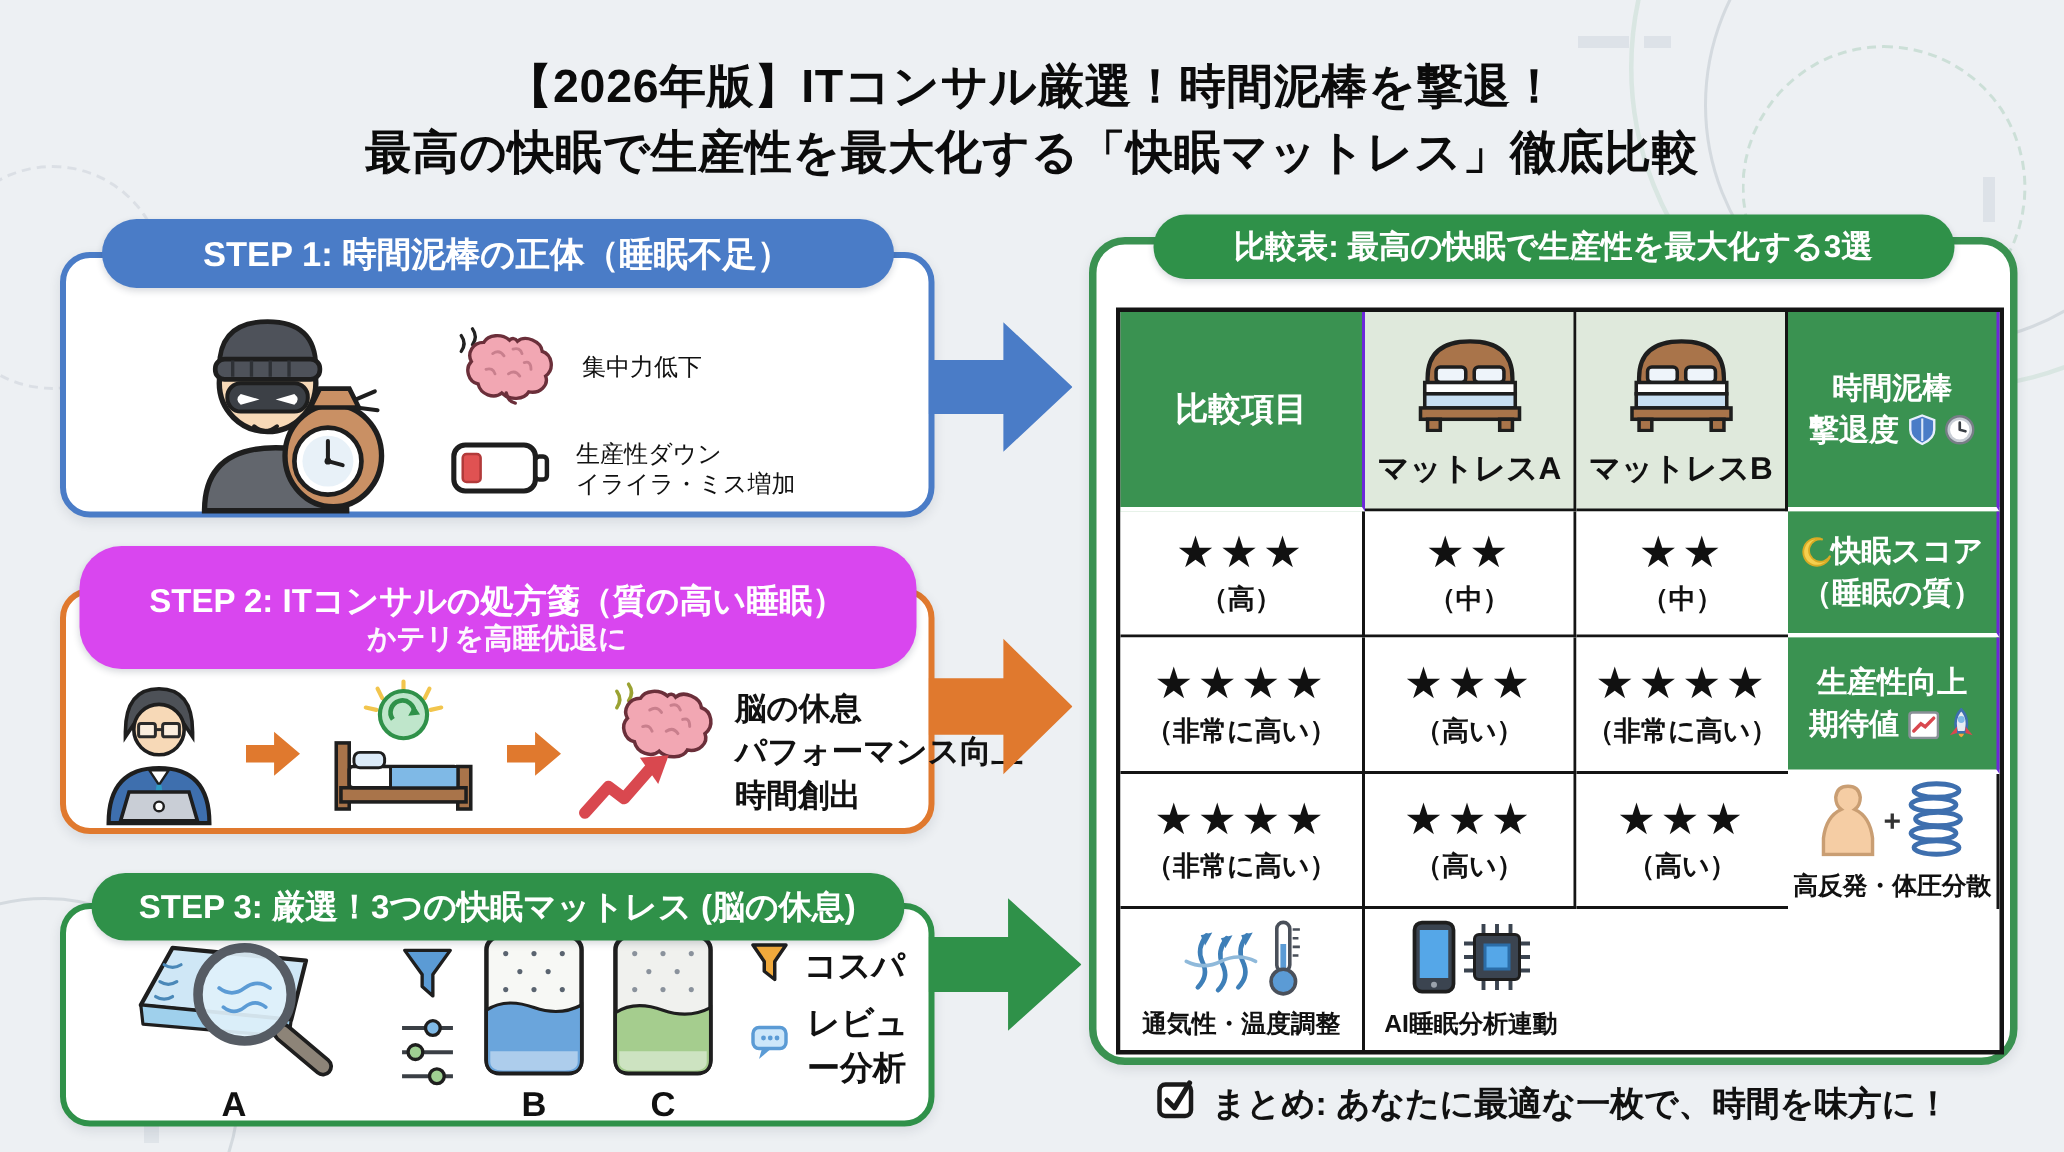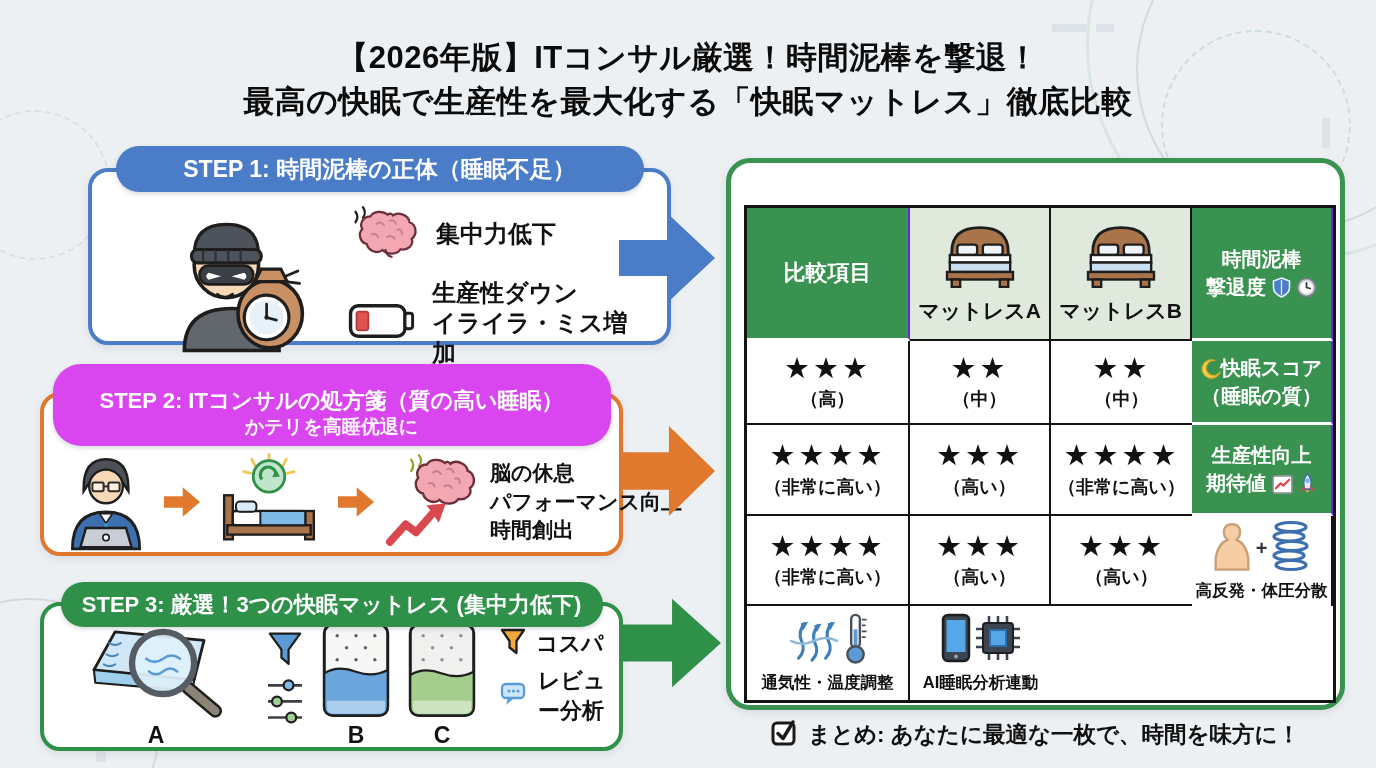--- a/index.html
+++ b/index.html
@@ -28,33 +28,33 @@
   
   .step {
     position:absolute; left:40px; width:583px; background:#fff;
     border-radius:20px; box-shadow:0 3px 8px rgba(30,40,60,.10);
   }
   .step-head {
     position:absolute; left:50%; transform:translateX(-50%);
     color:#fff; font-weight:800; text-align:center; border-radius:28px;
     box-shadow:0 2px 5px rgba(30,40,60,.18);
   }
-  #step1 { top:168px; height:177px; border:4px solid #4a7cc7;margin-left:48px; }
+  #step1 { top:168px; height:177px; border:4px solid #4a7cc7; }
   #step1 .step-head { top:-26px; width:528px; height:46px; line-height:46px; font-size:23px; background:#4a7cc7; }
   #step2 { top:392px; height:164px; border:4px solid #e0792e; }
   #step2 .step-head { top:-32px; width:558px; padding:23px 0 8px; background:#d946ef; }
   #step2 .step-head .h1 { font-size:22px; line-height:1.25; }
   #step2 .step-head .h2 { font-size:19px; line-height:1.25; opacity:.96; }
   #step3 { top:602px; height:149px; border:4px solid #2f9149; }
   #step3 .step-head { top:-24px; width:542px; height:45px; line-height:45px; font-size:22px; background:#2f9149; }
 
   .s1-content { display:flex; align-items:center; gap:34px; padding:30px 20px 10px 70px; }
   .s1-points { display:flex; flex-direction:column; gap:12px; }
   .s1-row { display:flex; align-items:center; gap:16px; }
-  .s1-text { font-size:24px; font-weight:700; line-height:1.25; }
+  .s1-text { font-size:16px; font-weight:400; line-height:1.25; }
 
   .s2-content { display:flex; align-items:center; gap:10px; padding:52px 8px 6px 14px; }
   .mini-arrow { width:36px; height:32px; background:#e0792e; flex:0 0 auto;
     clip-path:polygon(0 32%,52% 32%,52% 4%,100% 50%,52% 96%,52% 68%,0 68%); }
   .s2-points { font-size:21px; font-weight:800; line-height:1.38; white-space:nowrap; }
   .brainstack { position:relative; width:96px; height:100px; flex:0 0 auto; }
   .brainstack .b { position:absolute; top:0; right:0; }
   .brainstack .g { position:absolute; bottom:0; left:0; }
 
   .s3-content { display:flex; align-items:flex-start; gap:14px; padding:16px 10px 4px 18px; }
@@ -239,21 +239,21 @@
     </div>
     <div class="s2-points">
       <div>脳の休息</div>
       <div>パフォーマンス向上</div>
       <div>時間創出</div>
     </div>
   </div>
 </div>
 
 <div class="step" id="step3">
-  <div class="step-head">STEP 3: 厳選！3つの快眠マットレス (集中力低下)</div>
+  <div class="step-head">STEP 3: 厳選！3つの快眠マットレス (脳の休息)</div>
   <div class="s3-content">
     <div class="s3-item">
       <span>
         <svg width="188" height="96" viewBox="0 0 200 136">
           <path d="M42,14 L168,26 L154,82 L12,68 Z" fill="#cfe7f6" stroke="#1e1e1e" stroke-width="4" stroke-linejoin="round"></path>
           <path d="M12,68 L154,82 L152,98 L14,86 Z" fill="#9fd0ec" stroke="#1e1e1e" stroke-width="3" stroke-linejoin="round"></path>
           <path d="M34,30 q8,5 16,0 M30,46 q8,5 16,0 M26,60 q8,5 16,0" fill="none" stroke="#4a88b8" stroke-width="3" stroke-linecap="round"></path>
           <line x1="146" y1="94" x2="184" y2="126" stroke="#1e1e1e" stroke-width="19" stroke-linecap="round"></line>
           <line x1="146" y1="94" x2="184" y2="126" stroke="#8d8478" stroke-width="12" stroke-linecap="round"></line>
           <circle cx="110" cy="58" r="44" fill="#dff0fa" fill-opacity=".93" stroke="#565c64" stroke-width="9"></circle>
@@ -336,20 +336,21 @@
       </div>
     </div>
   </div>
 </div>
 
 <div class="flow-arrow" id="arrow1"></div>
 <div class="flow-arrow" id="arrow2"></div>
 <div class="flow-arrow" id="arrow3"></div>
 
 <div class="panel">
+  <div class="panel-head">比較表: 最高の快眠で生産性を最大化する3選</div>
 
   <div class="tbl">
 
     <div class="cell green corner">比較項目</div>
     <div class="cell colhead">
       <span><svg width="86" height="66" viewBox="0 0 90 70">
         <path d="M15,32 Q15,6 45,6 Q75,6 75,32 L75,36 L15,36 Z" fill="#a9744a" stroke="#1e1e1e" stroke-width="3"></path>
         <rect x="21" y="24" width="21" height="11" rx="3" fill="#eef4fa" stroke="#1e1e1e" stroke-width="2.5"></rect>
         <rect x="48" y="24" width="21" height="11" rx="3" fill="#eef4fa" stroke="#1e1e1e" stroke-width="2.5"></rect>
         <rect x="13" y="35" width="64" height="8" fill="#fff" stroke="#1e1e1e" stroke-width="2.5"></rect>

